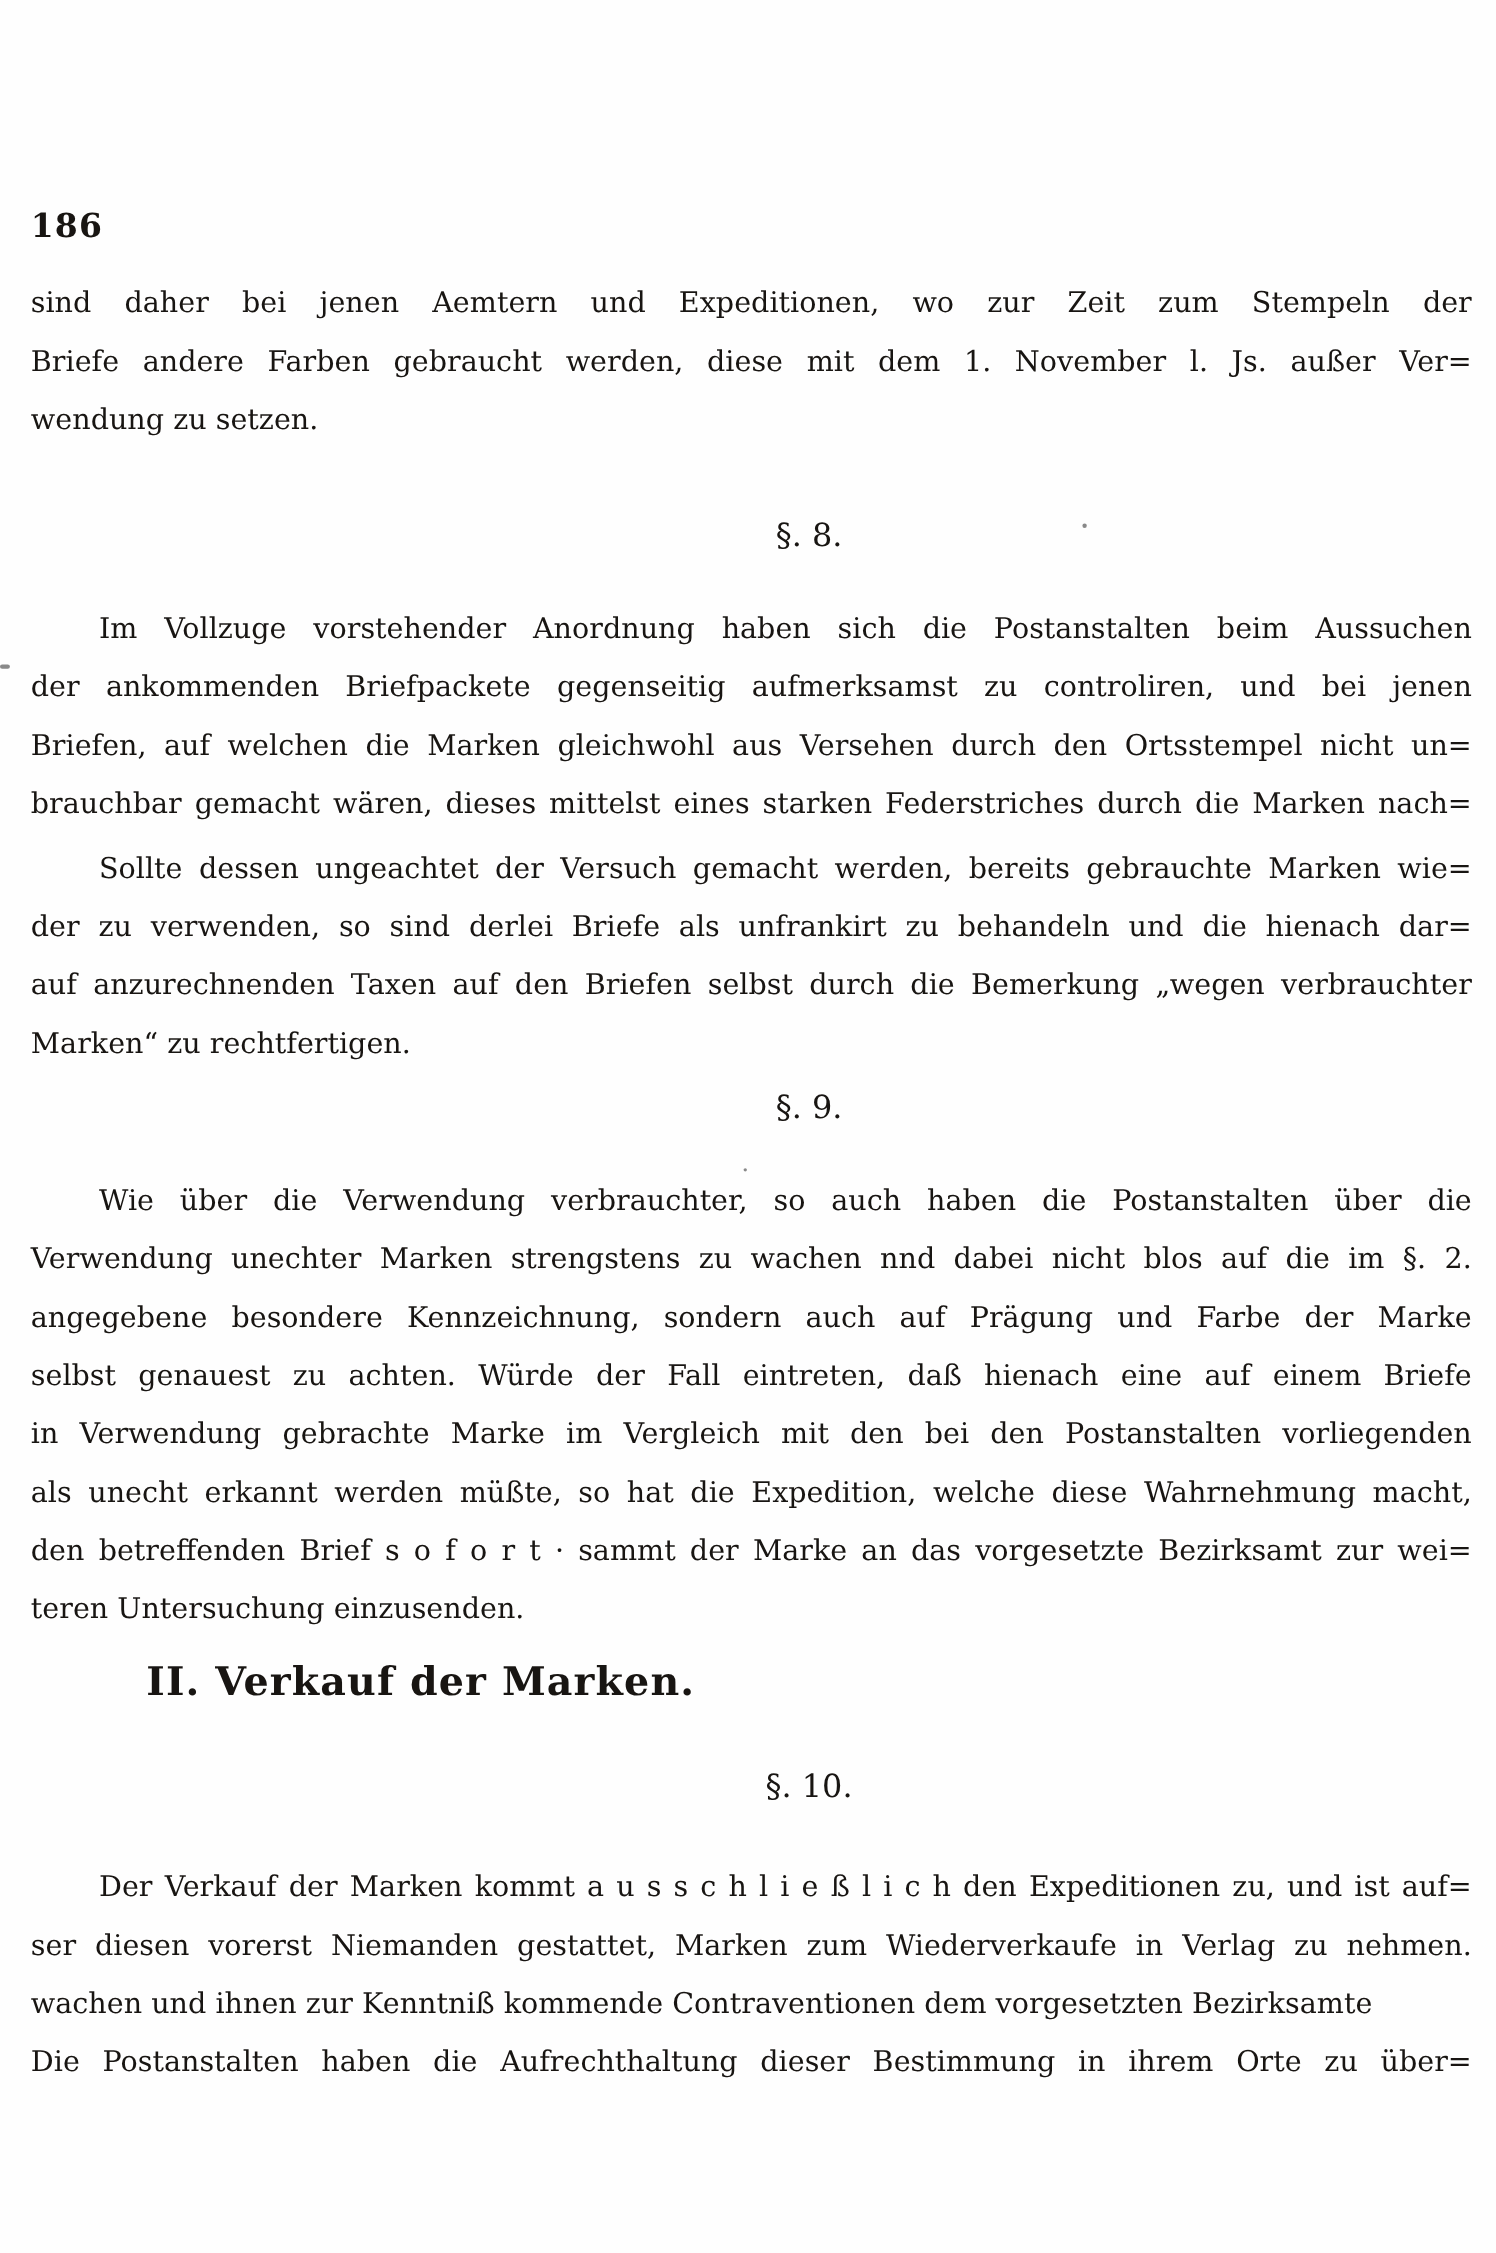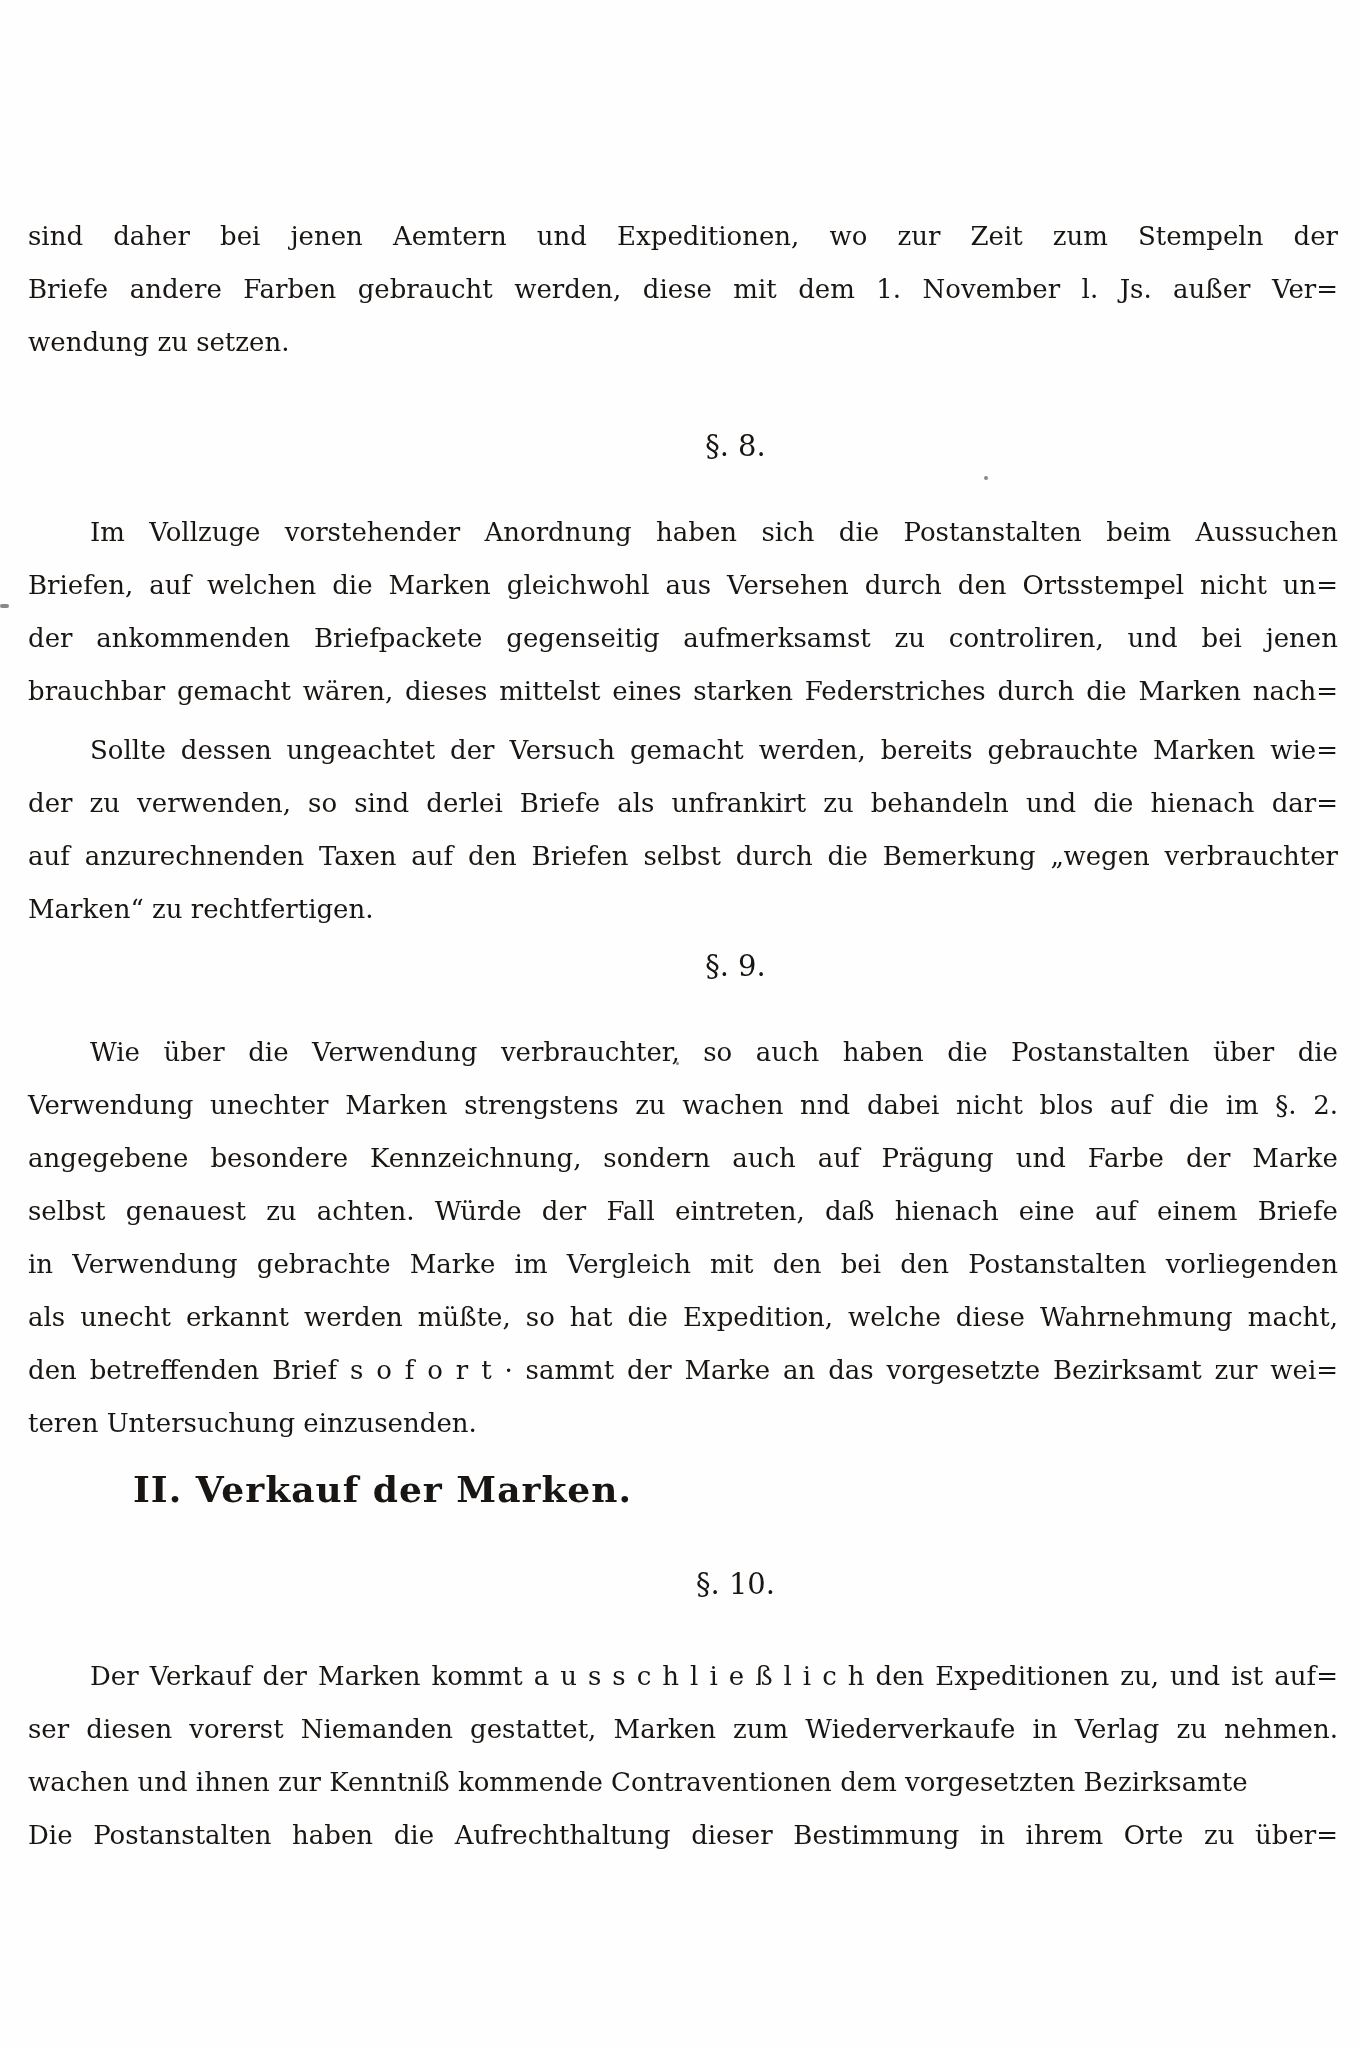--- a/index.html
+++ b/index.html
@@ -68,33 +68,34 @@
   }
   #speck1 { left: 984px; top: 476px; width: 4px; height: 4px; }
   #speck2 { left: 0px;   top: 604px; width: 9px; height: 4px; border-radius: 2px; }
   #speck3 { left: 676px; top: 1062px; width: 3px; height: 3px; }
 </style>
 </head>
 <body>
 
 <div class="page">
 
+  <div class="pageno">186</div>
 
   <div class="para p1">
     <div class="jline">sind daher bei jenen Aemtern und Expeditionen, wo zur Zeit zum Stempeln der</div>
     <div class="jline">Briefe andere Farben gebraucht werden, diese mit dem 1. November l. Js. außer Ver=</div>
     <div class="jline last">wendung zu setzen.</div>
   </div>
 
   <div class="section-no h8">§. 8.</div>
 
   <div class="para p2">
     <div class="jline indent">Im Vollzuge vorstehender Anordnung haben sich die Postanstalten beim Aussuchen</div>
+    <div class="jline">der ankommenden Briefpackete gegenseitig aufmerksamst zu controliren, und bei jenen</div>
     <div class="jline">Briefen, auf welchen die Marken gleichwohl aus Versehen durch den Ortsstempel nicht un=</div>
-    <div class="jline">der ankommenden Briefpackete gegenseitig aufmerksamst zu controliren, und bei jenen</div>
     <div class="jline">brauchbar gemacht wären, dieses mittelst eines starken Federstriches durch die Marken nach=</div>
   </div>
 
   <div class="para p3">
     <div class="jline indent">Sollte dessen ungeachtet der Versuch gemacht werden, bereits gebrauchte Marken wie=</div>
     <div class="jline">der zu verwenden, so sind derlei Briefe als unfrankirt zu behandeln und die hienach dar=</div>
     <div class="jline">auf anzurechnenden Taxen auf den Briefen selbst durch die Bemerkung „wegen verbrauchter</div>
     <div class="jline last">Marken“ zu rechtfertigen.</div>
   </div>
 

